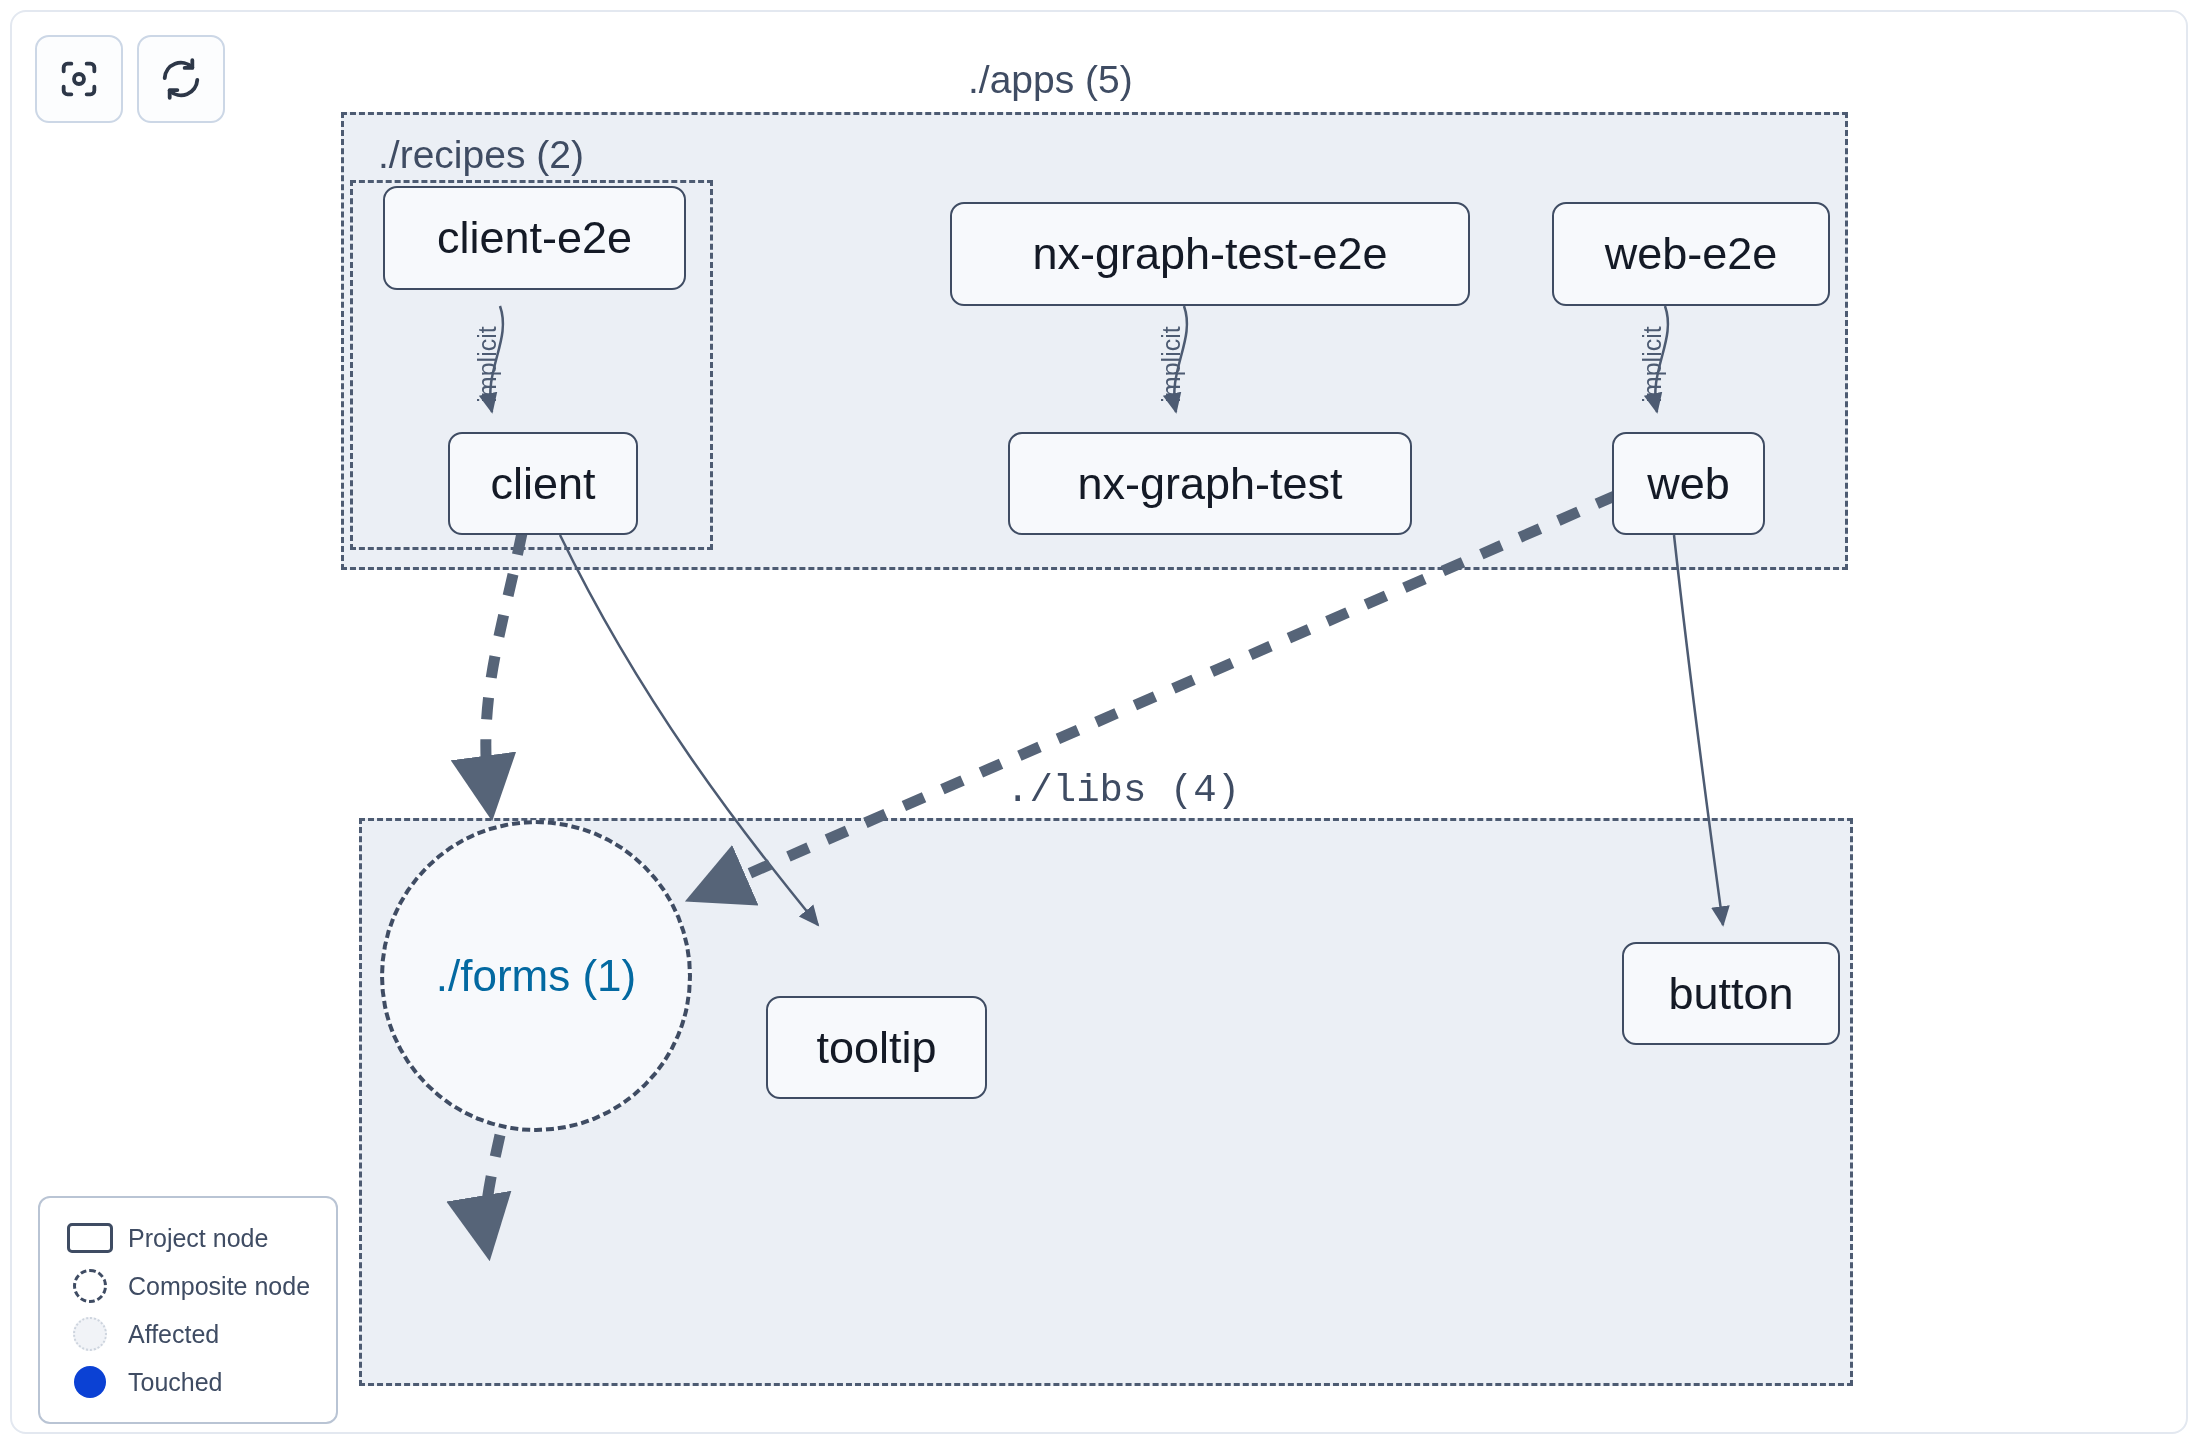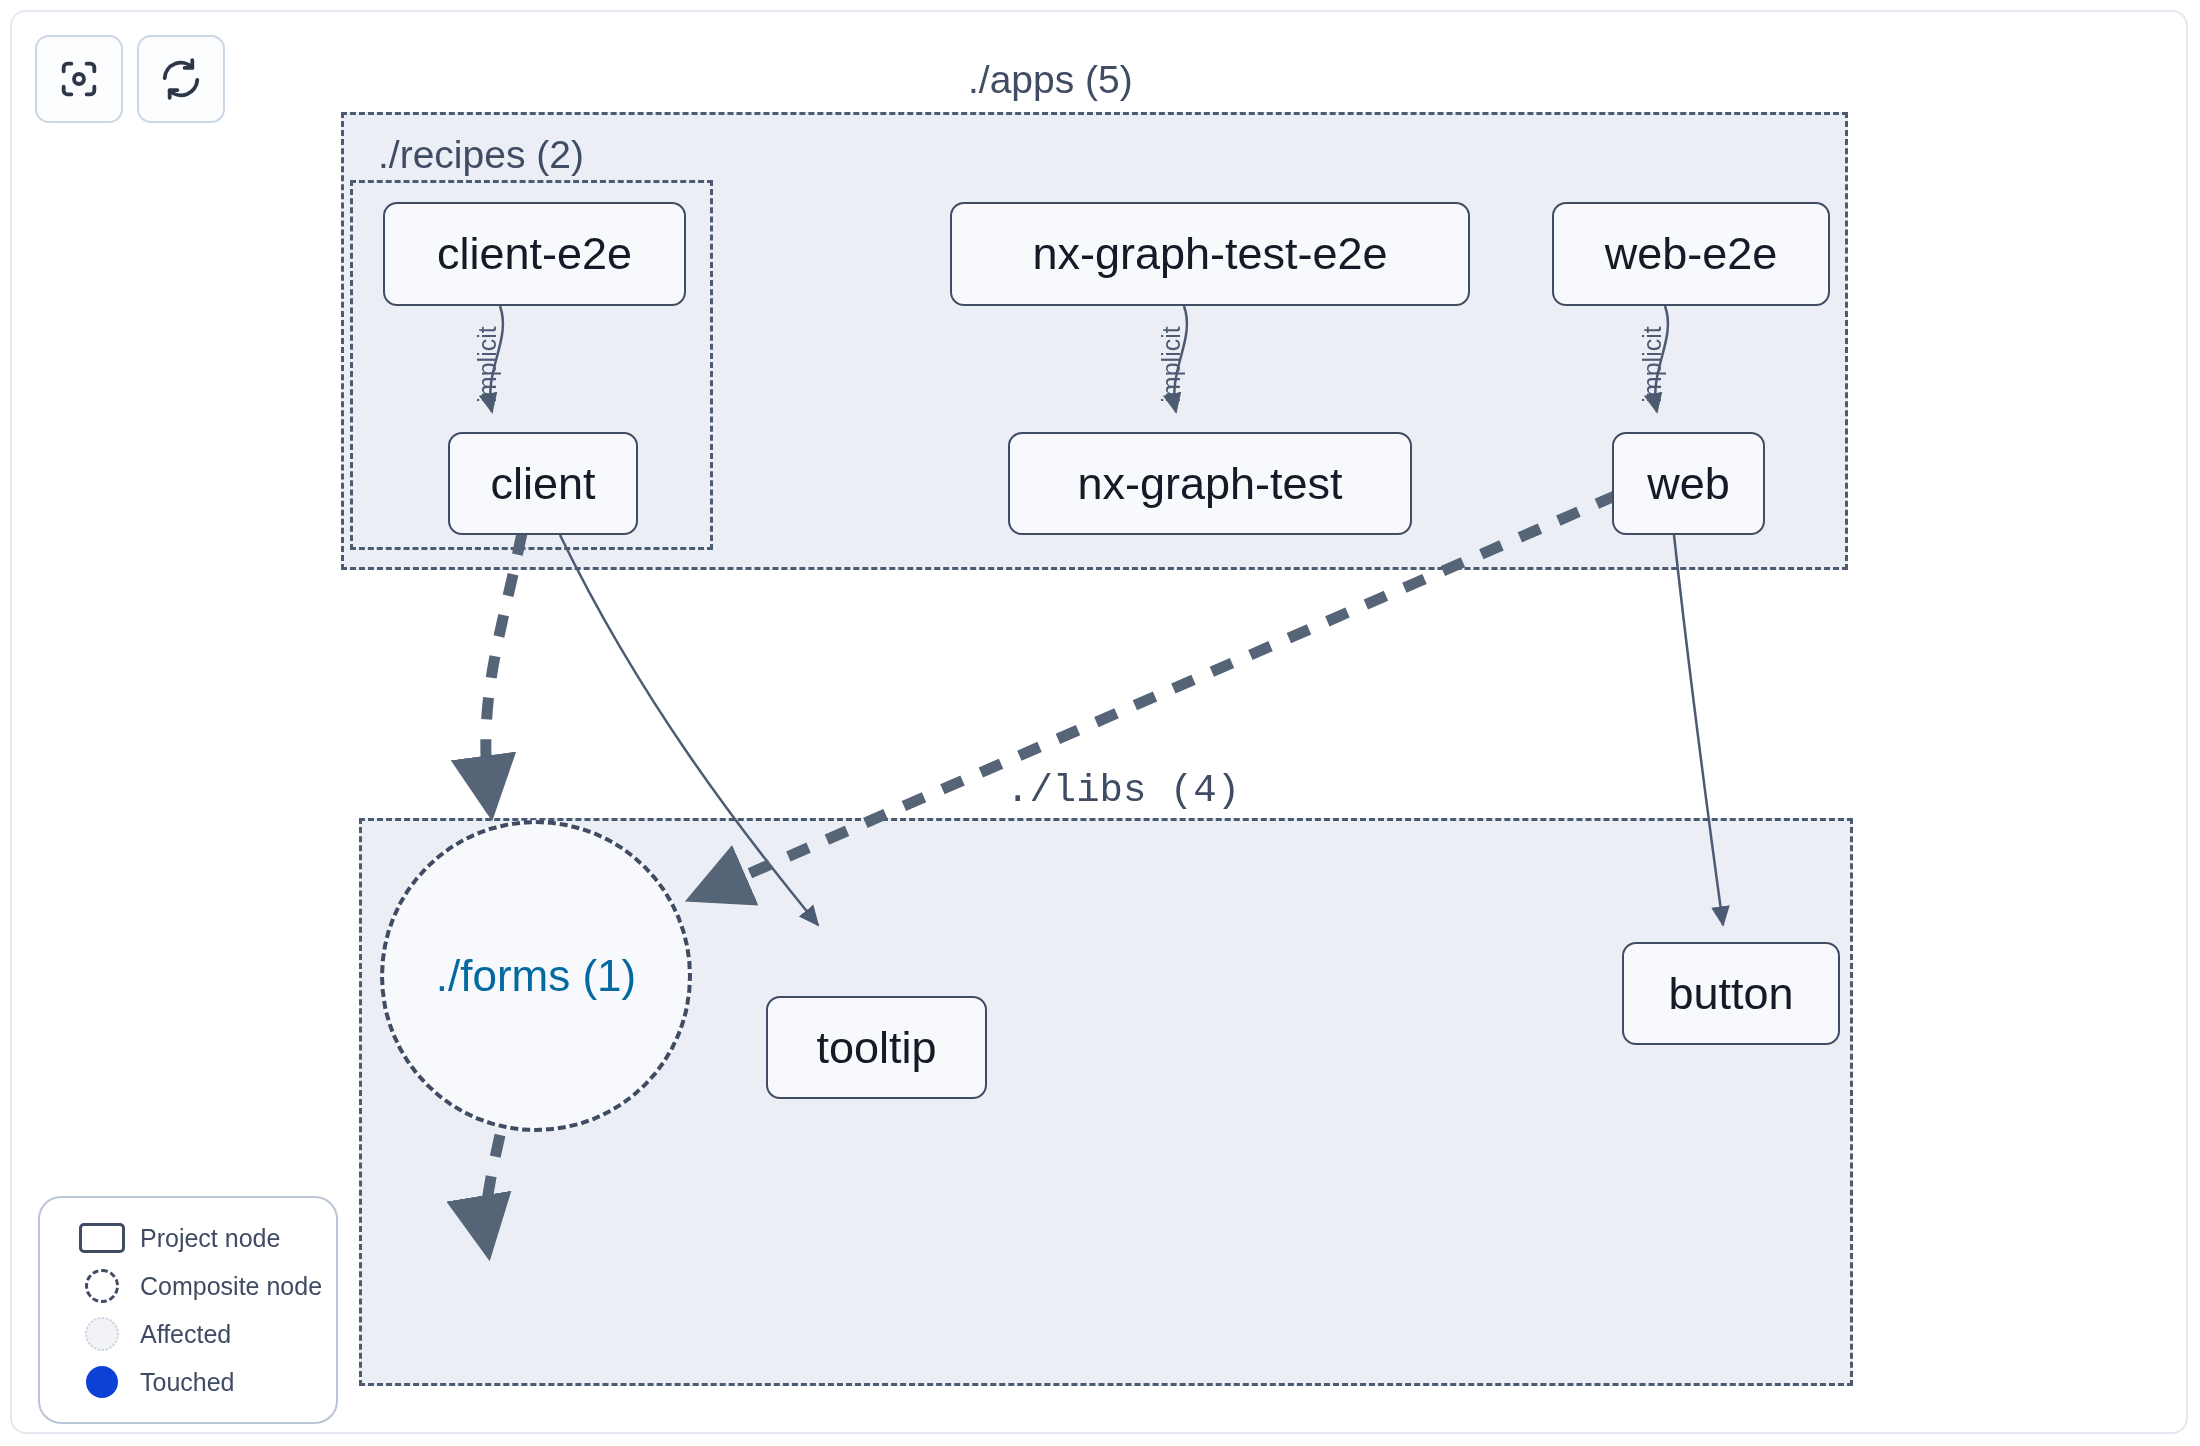--- a/index.html
+++ b/index.html
@@ -113,23 +113,23 @@
     z-index: 15;
   }
 
   
   #legend {
     position: absolute;
     left: 38px;
     top: 1196px;
     width: 300px;
     border: 2px solid #b9c4d4;
-    border-radius: 23px;
-    background: #ffffff;
-    padding: 16px 34px;
+    border-radius: 12px;
+    background: #ffffff;
+    padding: 16px 22px;
     box-sizing: border-box;
     z-index: 60;
   }
   .legend-row {
     display: flex;
     align-items: center;
     height: 48px;
   }
   .legend-swatch {
     width: 56px;
@@ -217,21 +217,21 @@
 
     <path d="M 500 1135 C 490 1180 482 1215 487 1245" fill="none" stroke="#566478" stroke-width="11" stroke-dasharray="22 20" stroke-linecap="butt" marker-end="url(#arrow-thick)"></path>
   </svg>
 
   <div class="edge-label" style="left:449px; top:350px; transform: rotate(-90deg);">implicit</div>
 
   <div class="edge-label" style="left:1133px; top:350px; transform: rotate(-90deg);">implicit</div>
 
   <div class="edge-label" style="left:1614px; top:350px; transform: rotate(-90deg);">implicit</div>
 
-  <div class="node" style="left:383px; top:202px; width:303px; height:104px;text-align:center;">client-e2e</div>
+  <div class="node" style="left:383px; top:186px; width:303px; height:104px;text-align:center;">client-e2e</div>
 
   <div class="node" style="left:950px; top:202px; width:520px; height:104px;text-align:right;">nx-graph-test-e2e</div>
 
   <div class="node" style="left:1552px; top:202px; width:278px; height:104px;">web-e2e</div>
 
   <div class="node" style="left:1008px; top:432px; width:404px; height:103px;">nx-graph-test</div>
 
   <div class="node" style="left:448px; top:432px; width:190px; height:103px;">client</div>
 
   <div class="node" style="left:1612px; top:432px; width:153px; height:103px;">web</div>

